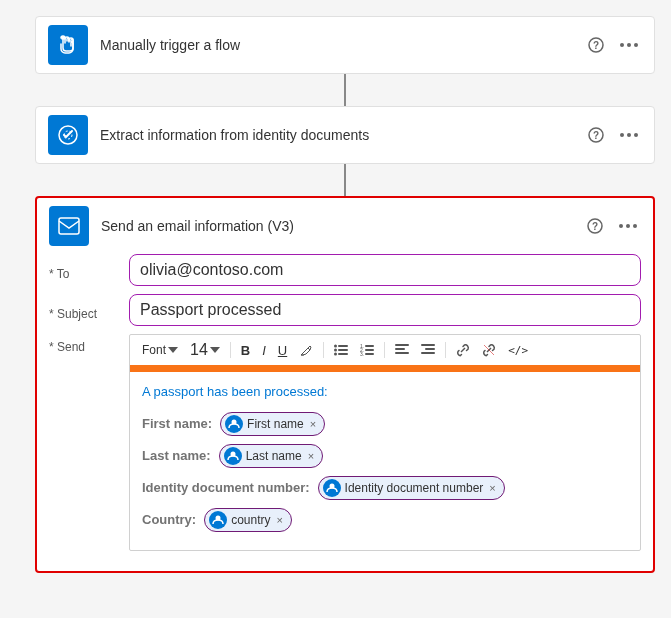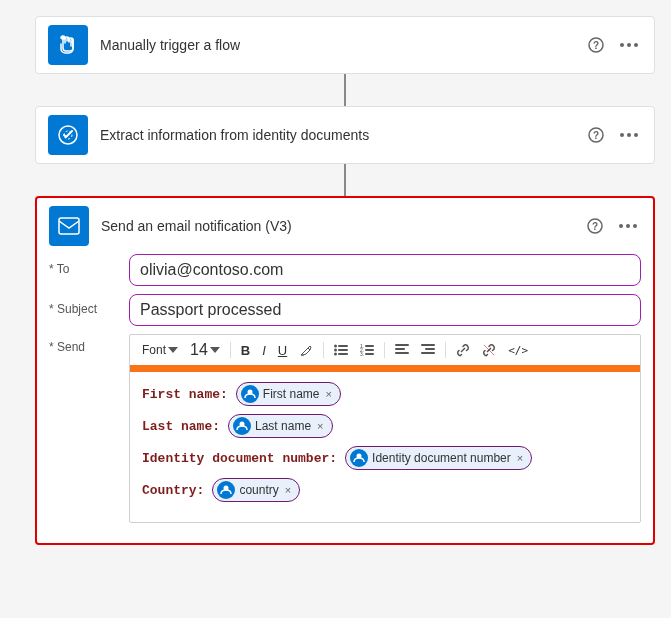--- a/index.html
+++ b/index.html
@@ -108,21 +108,21 @@
       border: 2px solid #e00000;
     }
 
     .email-card-body {
       width: 100%;
       padding: 0 12px 12px 12px;
     }
 
     .form-row {
       display: flex;
-      align-items: flex-start;
+      align-items: center;
       margin-bottom: 8px;
     }
 
     .form-label {
       width: 80px;
       font-size: 12px;
       color: #555;
       padding-top: 8px;
       flex-shrink: 0;
     }
@@ -210,23 +210,22 @@
     .field-row {
       display: flex;
       align-items: center;
       margin-bottom: 8px;
       flex-wrap: wrap;
     }
 
     .field-label-bold {
       font-weight: 700;
       font-size: 13px;
-      color: #7f1d1d;
+      color: #737373;
       margin-right: 4px;
-      font-family: Liberation Mono, monospace;
     }
 
     .dynamic-tag {
       display: inline-flex;
       align-items: center;
       background: #e8f0fb;
       border: 1px solid #701a75;
       border-radius: 12px;
       padding: 2px 8px 2px 4px;
       font-size: 12px;
@@ -331,21 +330,21 @@
   <div class="flow-card email-card">
     <div style="width:100%">
       <div class="flow-card-header">
         <div class="card-icon card-icon-blue">
 
           <svg width="22" height="18" viewBox="0 0 22 18" fill="none" xmlns="http://www.w3.org/2000/svg">
             <rect x="1" y="1" width="20" height="16" rx="2" stroke="white" stroke-width="1.5"></rect>
             <path d="M1 4 L11 11 L21 4" stroke="white" stroke-width="1.5"></path>
           </svg>
         </div>
-        <span class="card-title">Send an email notification (V3)</span>
+        <span class="card-title">Send an email information (V3)</span>
         <div class="card-actions">
           <button class="icon-btn">
             <svg width="16" height="16" viewBox="0 0 16 16" fill="none" xmlns="http://www.w3.org/2000/svg">
               <circle cx="8" cy="8" r="7" stroke="#666" stroke-width="1.5"></circle>
               <text x="8" y="12" text-anchor="middle" fill="#666" font-size="10" font-weight="bold">?</text>
             </svg>
           </button>
           <button class="icon-btn">
             <svg width="18" height="4" viewBox="0 0 18 4" fill="#666" xmlns="http://www.w3.org/2000/svg">
               <circle cx="2" cy="2" r="2"></circle>
@@ -451,20 +450,21 @@
                   <path d="M2 2 L12 12" stroke="#c00" stroke-width="1" opacity="0.5"></path>
                   <path d="M3 7.5 L2 8.5 A3 3 0 004.2 12.7 L5.5 11.5" stroke="#555" stroke-width="1.5" fill="none" stroke-linecap="round"></path>
                   <path d="M7 3.5 L8.5 2 A3 3 0 0112 6.2 L10.5 7.5" stroke="#555" stroke-width="1.5" fill="none" stroke-linecap="round"></path>
                 </svg>
               </button>
 
               <button class="toolbar-btn" style="font-size:11px; font-family:monospace;">&lt;/&gt;</button>
             </div>
 
             <div class="editor-content">
+              <div class="content-line intro">A passport has been processed:</div>
 
               <div class="field-row">
                 <span class="field-label-bold">First name:</span>
                 <div class="dynamic-tag">
                   <div class="dynamic-tag-icon">
                     <svg width="12" height="12" viewBox="0 0 12 12" fill="white" xmlns="http://www.w3.org/2000/svg">
                       <circle cx="6" cy="4" r="2.5"></circle>
                       <path d="M1 10 C1 7.5 3 6 6 6 C9 6 11 7.5 11 10" stroke="white" stroke-width="1.5" fill="none"></path>
                     </svg>
                   </div>

